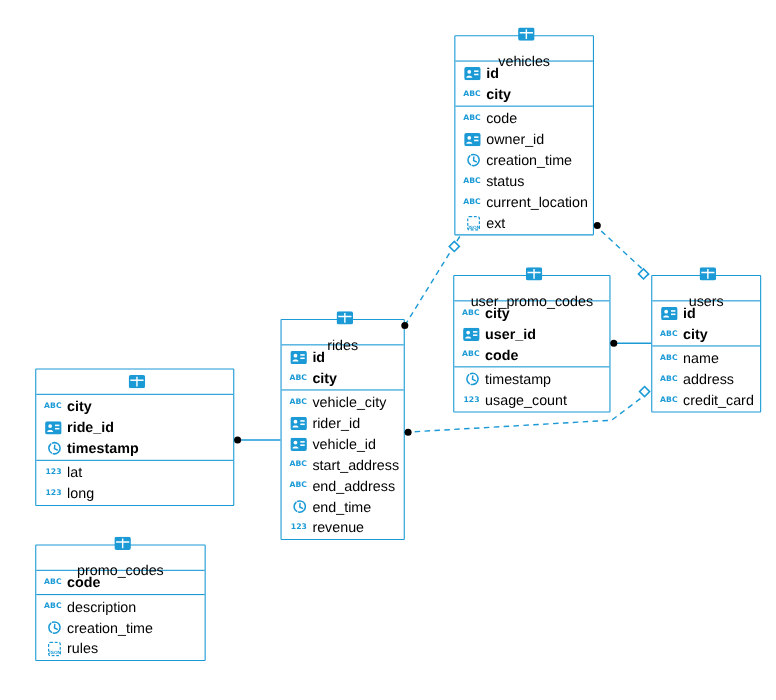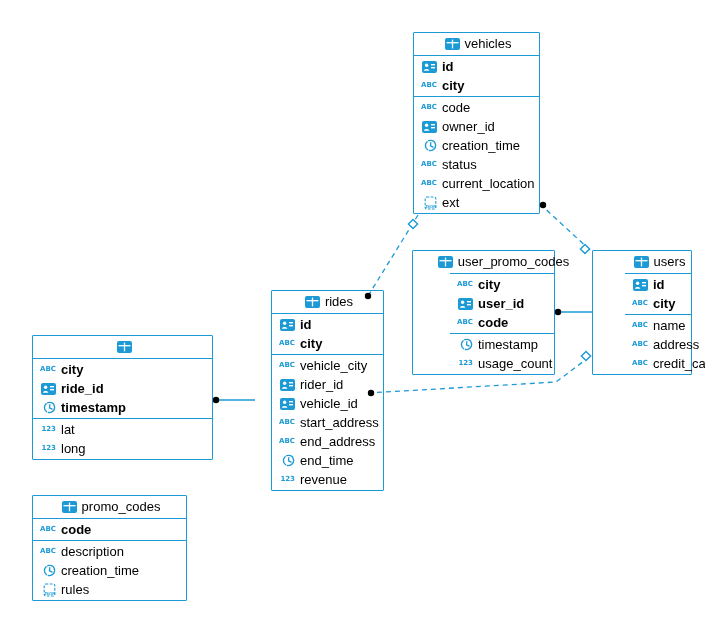--- a/index.html
+++ b/index.html
@@ -9,21 +9,21 @@
     font-family:"Liberation Sans", sans-serif; color:#000; overflow:hidden;
   }
   #relations-layer { position:absolute; left:0; top:0; z-index:2; pointer-events:none; }
   #relations-layer path, #relations-layer circle { pointer-events:auto; }
   .table-card {
     position:absolute; z-index:1; background:#fff; box-sizing:border-box;
     border:1.5px solid var(--accent); border-radius:1px;
   }
   .t-header {
     height:22px; display:flex; align-items:center; justify-content:center; gap:5px;
-    border-bottom:1.5px solid var(--accent); font-size:13px;
+    border-bottom:1.5px solid var(--accent); font-size:13px;flex-direction:column;
   }
   .t-sec { border-bottom:1.5px solid var(--accent); padding:1px 0; }
   .t-sec.last { border-bottom:none; }
   .t-row {
     height:19px; display:flex; align-items:center; gap:5px;
     padding:0 4px 0 5px; font-size:13px; white-space:nowrap;
   }
   .icon {
     width:18px; flex:0 0 18px; display:flex; align-items:center; justify-content:flex-end;
     color:var(--accent); line-height:0;
@@ -116,21 +116,21 @@
             <span class="icon">
               <svg width="13" height="14" viewBox="0 0 13 14">
                 <rect x="1.2" y="1" width="10.6" height="12" rx="1.5" fill="none" stroke="currentColor" stroke-width="1.1" stroke-dasharray="2.6 1.5"></rect>
                 <text x="6.6" y="12" font-size="4.3" font-weight="700" fill="currentColor" text-anchor="middle" font-family="Liberation Sans, sans-serif">JSON</text>
               </svg>
             </span>
             <span class="lbl">ext</span>
           </div>
         </div>
       </div>
-      <div class="table-card" style="left: 412px; top: 250px; width: 143px; padding-left: 37px;">
+      <div class="table-card" style="left: 412px; top: 250px; width: 143px;">
         <div class="t-header">
           <span class="icon">
             <svg width="15" height="12" viewBox="0 0 15 12">
               <rect x="0" y="0" width="15" height="12" rx="2" fill="currentColor"></rect>
               <line x1="1.5" y1="4.7" x2="13.5" y2="4.7" stroke="#fff" stroke-width="1.3"></line>
               <line x1="7.5" y1="1.6" x2="7.5" y2="10.4" stroke="#fff" stroke-width="1.3"></line>
             </svg>
           </span>
           <span class="t-name">user_promo_codes</span>
         </div>
@@ -171,21 +171,21 @@
             <span class="lbl">timestamp</span>
           </div>
           <div class="t-row">
             <span class="icon">
               <span class="glyph">123</span>
             </span>
             <span class="lbl">usage_count</span>
           </div>
         </div>
       </div>
-      <div class="table-card" style="left: 592px; top: 250px; width: 100px; padding-left: 32px;">
+      <div class="table-card" style="left: 592px; top: 250px; width: 100px;">
         <div class="t-header">
           <span class="icon">
             <svg width="15" height="12" viewBox="0 0 15 12">
               <rect x="0" y="0" width="15" height="12" rx="2" fill="currentColor"></rect>
               <line x1="1.5" y1="4.7" x2="13.5" y2="4.7" stroke="#fff" stroke-width="1.3"></line>
               <line x1="7.5" y1="1.6" x2="7.5" y2="10.4" stroke="#fff" stroke-width="1.3"></line>
             </svg>
           </span>
           <span class="t-name">users</span>
         </div>
@@ -223,21 +223,21 @@
             <span class="lbl">address</span>
           </div>
           <div class="t-row">
             <span class="icon">
               <span class="glyph">ABC</span>
             </span>
             <span class="lbl">credit_card</span>
           </div>
         </div>
       </div>
-      <div class="table-card" style="left: 255px; top: 290px; width: 113px; margin-left: 16px;">
+      <div class="table-card" style="left: 255px; top: 290px; width: 113px;">
         <div class="t-header">
           <span class="icon">
             <svg width="15" height="12" viewBox="0 0 15 12">
               <rect x="0" y="0" width="15" height="12" rx="2" fill="currentColor"></rect>
               <line x1="1.5" y1="4.7" x2="13.5" y2="4.7" stroke="#fff" stroke-width="1.3"></line>
               <line x1="7.5" y1="1.6" x2="7.5" y2="10.4" stroke="#fff" stroke-width="1.3"></line>
             </svg>
           </span>
           <span class="t-name">rides</span>
         </div>

